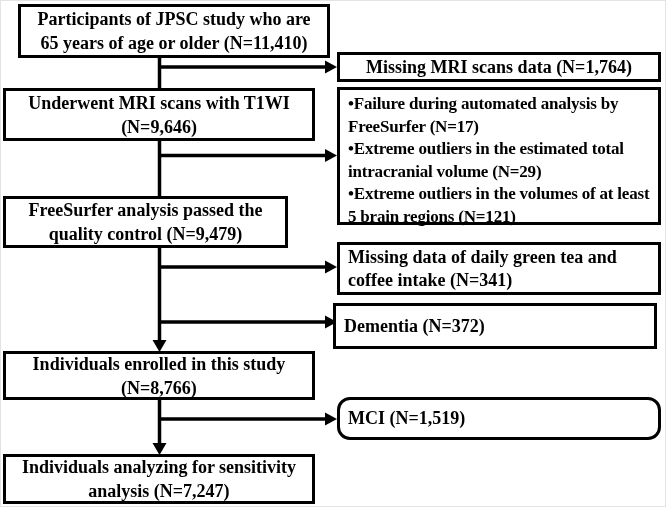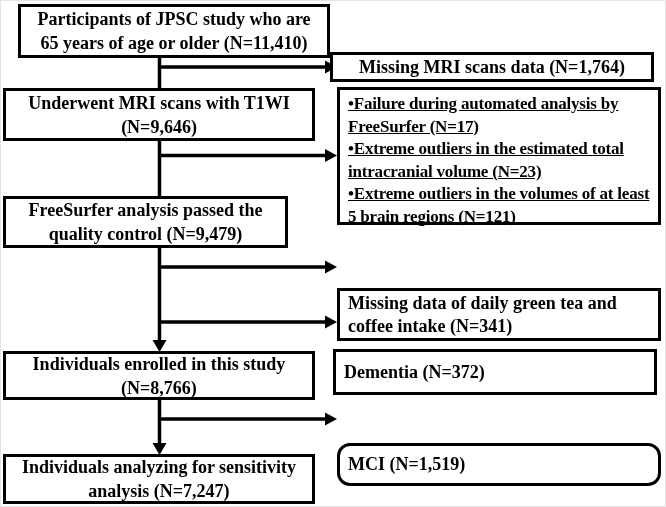--- a/index.html
+++ b/index.html
@@ -40,38 +40,37 @@
     font-size: 18px;
     line-height: 24px;
   }
   .box.leftalign {
     justify-content: flex-start;
     text-align: left;
     font-size: 18px;
     line-height: 23px;
     padding-left: 8px;
     padding-right: 4px;
-    margin-top: 46px;
   }
   .box.bullets {
     display: block;
     font-size: 17px;
     line-height: 22.6px;
     padding: 3px 4px 0 8px;
     letter-spacing: -0.2px;
   }
   
   .b-participants { left: 18px;  top: 4px;   width: 312px; height: 54px; }
   .b-mri          { left: 3px;  top: 88px;  width: 312px; height: 53px; }
   .b-freesurfer   { left: 3px;  top: 196px; width: 285px; height: 52px; }
   .b-enrolled     { left: 3px;  top: 351px; width: 312px; height: 49px; }
   .b-sensitivity  { left: 3px;  top: 454px; width: 312px; height: 50px; }
   
-  .b-missing-mri  { left: 330px; top: 52px;  width: 324px; height: 30px; font-size: 18px; }
-  .b-qc           { left: 337px; top: 87px;  width: 324px; height: 138px; text-decoration: underline; }
+  .b-missing-mri  { left: 337px; top: 52px;  width: 324px; height: 30px; font-size: 18px; }
+  .b-qc           { left: 337px; top: 87px;  width: 324px; height: 138px; }
   .b-intake       { left: 337px; top: 242px; width: 324px; height: 53px; }
   .b-dementia     { left: 333px; top: 303px; width: 324px; height: 46px; }
   .b-mci          { left: 337px; top: 397px; width: 324px; height: 43px; border-radius: 13px; }
 </style>
 </head>
 <body>
 
 <div class="canvas">
 
   <svg class="connectors" viewBox="0 0 666 507" xmlns="http://www.w3.org/2000/svg" aria-hidden="true">
@@ -109,21 +108,21 @@
   <div class="box centered b-enrolled">Individuals enrolled in this study
 (N=8,766)</div>
 
   <div class="box centered b-sensitivity">Individuals analyzing for sensitivity
 analysis (N=7,247)</div>
 
   <div class="box centered b-missing-mri">Missing MRI scans data (N=1,764)</div>
 
   <div class="box bullets b-qc">
     <div>•Failure during automated analysis by FreeSurfer (N=17)</div>
-    <div>•Extreme outliers in the estimated total intracranial volume (N=23)</div>
+    <div>•Extreme outliers in the estimated total intracranial volume (N=29)</div>
     <div>•Extreme outliers in the volumes of at least 5 brain regions (N=121)</div>
   </div>
 
   <div class="box leftalign b-intake">Missing data of daily green tea and coffee intake (N=341)</div>
 
   <div class="box leftalign b-dementia">Dementia (N=372)</div>
 
   <div class="box leftalign b-mci">MCI (N=1,519)</div>
 
 </div>

